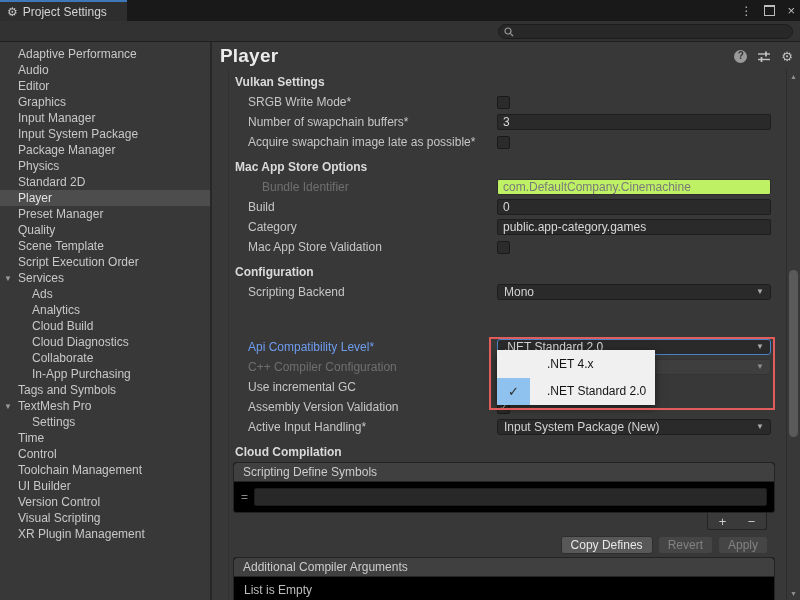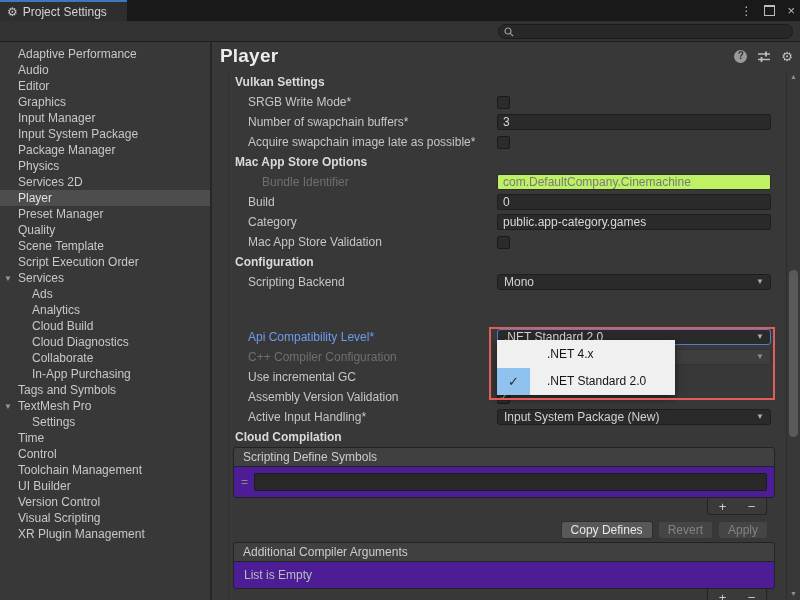--- a/index.html
+++ b/index.html
@@ -34,21 +34,21 @@
   
   .panel-header{height:28px;display:flex;align-items:center;padding:0 4px 0 8px;}
   .panel-title{font-size:19px;font-weight:bold;color:#ececec;flex:1;letter-spacing:.2px;}
   .header-icons{display:flex;gap:10px;align-items:center;padding-right:3px;}
   .help-circle{width:13px;height:13px;border-radius:50%;background:#9a9a9a;color:#333;font-size:10px;
     font-weight:bold;display:flex;align-items:center;justify-content:center;line-height:1;}
   .gear2{font-size:13px;color:#c2c2c2;line-height:1;}
   
   .content{position:absolute;left:0;right:14px;top:28px;bottom:0;overflow:hidden;}
   .row{display:flex;align-items:center;height:20px;padding:0 15px 0 23px;position:relative;}
-  .row.header{font-weight:bold;color:#dadada;}
+  .row.header{font-weight:bold;color:#dadada;margin-top:5px;}
   #prop-rows .row.header:first-child{margin-top:2px;}
   .label{width:262px;box-sizing:border-box;padding-left:13px;color:#c6c6c6;white-space:nowrap;flex-shrink:0;}
   .label.blue{color:#6e9cef;}
   .label.dim{color:#6f6f6f;}
   .label.sub{padding-left:27px;}
   .control{flex:1;display:flex;align-items:center;height:16px;position:relative;}
   .checkbox{width:13px;height:13px;background:#2b2b2b;border:1px solid #1a1a1a;border-radius:2px;
     display:flex;align-items:center;justify-content:center;color:#cfcfcf;font-size:11px;line-height:1;box-sizing:border-box;}
   .tfield{flex:1;height:16px;background:#2a2a2a;border:1px solid #1e1e1e;border-radius:2px;box-sizing:border-box;
     color:#d8d8d8;line-height:14px;padding:0 5px;white-space:nowrap;overflow:hidden;}
@@ -56,28 +56,28 @@
   .dropdown{flex:1;height:16px;background:#2a2a2a;border:1px solid #1e1e1e;border-radius:3px;box-sizing:border-box;
     display:flex;align-items:center;justify-content:space-between;padding:0 6px;color:#d2d2d2;}
   .dropdown .dd-arrow{font-size:8px;color:#ababab;line-height:1;}
   .dropdown.disabled{background:#3e3e3e;border-color:#343434;}
   .dropdown.disabled .dd-val{color:transparent;}
   .dropdown.disabled .dd-arrow{color:#8d8d8d;}
   .dropdown.focused{border-color:#4a82c8;}
   .row.anchor{z-index:5;margin-top:35px;}
   .annotation{position:absolute;left:277px;top:0;width:286px;height:73px;border:2px solid #e25c5c;
     box-sizing:border-box;z-index:30;pointer-events:none;}
-  .popup-menu{position:absolute;left:285px;top:13px;width:178px;height:55px;background:#f0f0f0;z-index:20;
+  .popup-menu{position:absolute;left:285px;top:13px;width:158px;height:55px;background:#f0f0f0;z-index:20;
     box-shadow:0 3px 8px rgba(0,0,0,.55);display:flex;flex-direction:column;}
   .option{flex:1;display:flex;align-items:stretch;color:#141414;cursor:default;}
   .checkcol{width:33px;display:flex;align-items:center;justify-content:center;font-size:13px;color:#2a2a2a;flex-shrink:0;}
   .checkcol.on{background:#8fc2ef;}
   .opt-label{display:flex;align-items:center;margin-left:17px;font-size:12px;}
   
-  .listbox{margin:3px 11px 0 21px;border:1px solid #232323;border-radius:3px;background:#4c1d95;}
+  .listbox{margin:3px 11px 0 21px;border:1px solid #232323;border-radius:3px;background:#000000;}
   .listbox.first{margin-top:0;}
   .listbox-header{height:18px;line-height:18px;background:#404040;border-bottom:1px solid #232323;
     padding-left:9px;color:#cccccc;border-radius:3px 3px 0 0;}
   .listbox-body{padding:5px 7px;}
   .entry-row{display:flex;align-items:center;gap:6px;height:20px;}
   .drag-handle{color:#8a8a8a;font-size:12px;}
   .entry-field{height:18px;background:#282828;border:1px solid #1c1c1c;border-radius:2px;flex:1;}
   .empty-row{height:26px;line-height:26px;padding-left:10px;color:#bdbdbd;}
   .list-footer{width:58px;height:16px;background:#3a3a3a;border:1px solid #232323;border-top:none;
     border-radius:0 0 3px 3px;margin:0 19px 0 auto;display:flex;align-items:center;justify-content:space-around;
@@ -125,21 +125,21 @@
 
     <div class="sidebar" id="sidebar-list">
         <div class="sb-item"><span>Adaptive Performance</span></div>
         <div class="sb-item"><span>Audio</span></div>
         <div class="sb-item"><span>Editor</span></div>
         <div class="sb-item"><span>Graphics</span></div>
         <div class="sb-item"><span>Input Manager</span></div>
         <div class="sb-item"><span>Input System Package</span></div>
         <div class="sb-item"><span>Package Manager</span></div>
         <div class="sb-item"><span>Physics</span></div>
-        <div class="sb-item"><span>Services 2D</span></div>
+        <div class="sb-item"><span>Standard 2D</span></div>
         <div class="sb-item selected"><span>Player</span></div>
         <div class="sb-item"><span>Preset Manager</span></div>
         <div class="sb-item"><span>Quality</span></div>
         <div class="sb-item"><span>Scene Template</span></div>
         <div class="sb-item"><span>Script Execution Order</span></div>
         <div class="sb-item"><span class="tri">▼</span><span>Services</span></div>
         <div class="sb-item indent"><span>Ads</span></div>
         <div class="sb-item indent"><span>Analytics</span></div>
         <div class="sb-item indent"><span>Cloud Build</span></div>
         <div class="sb-item indent"><span>Cloud Diagnostics</span></div>

